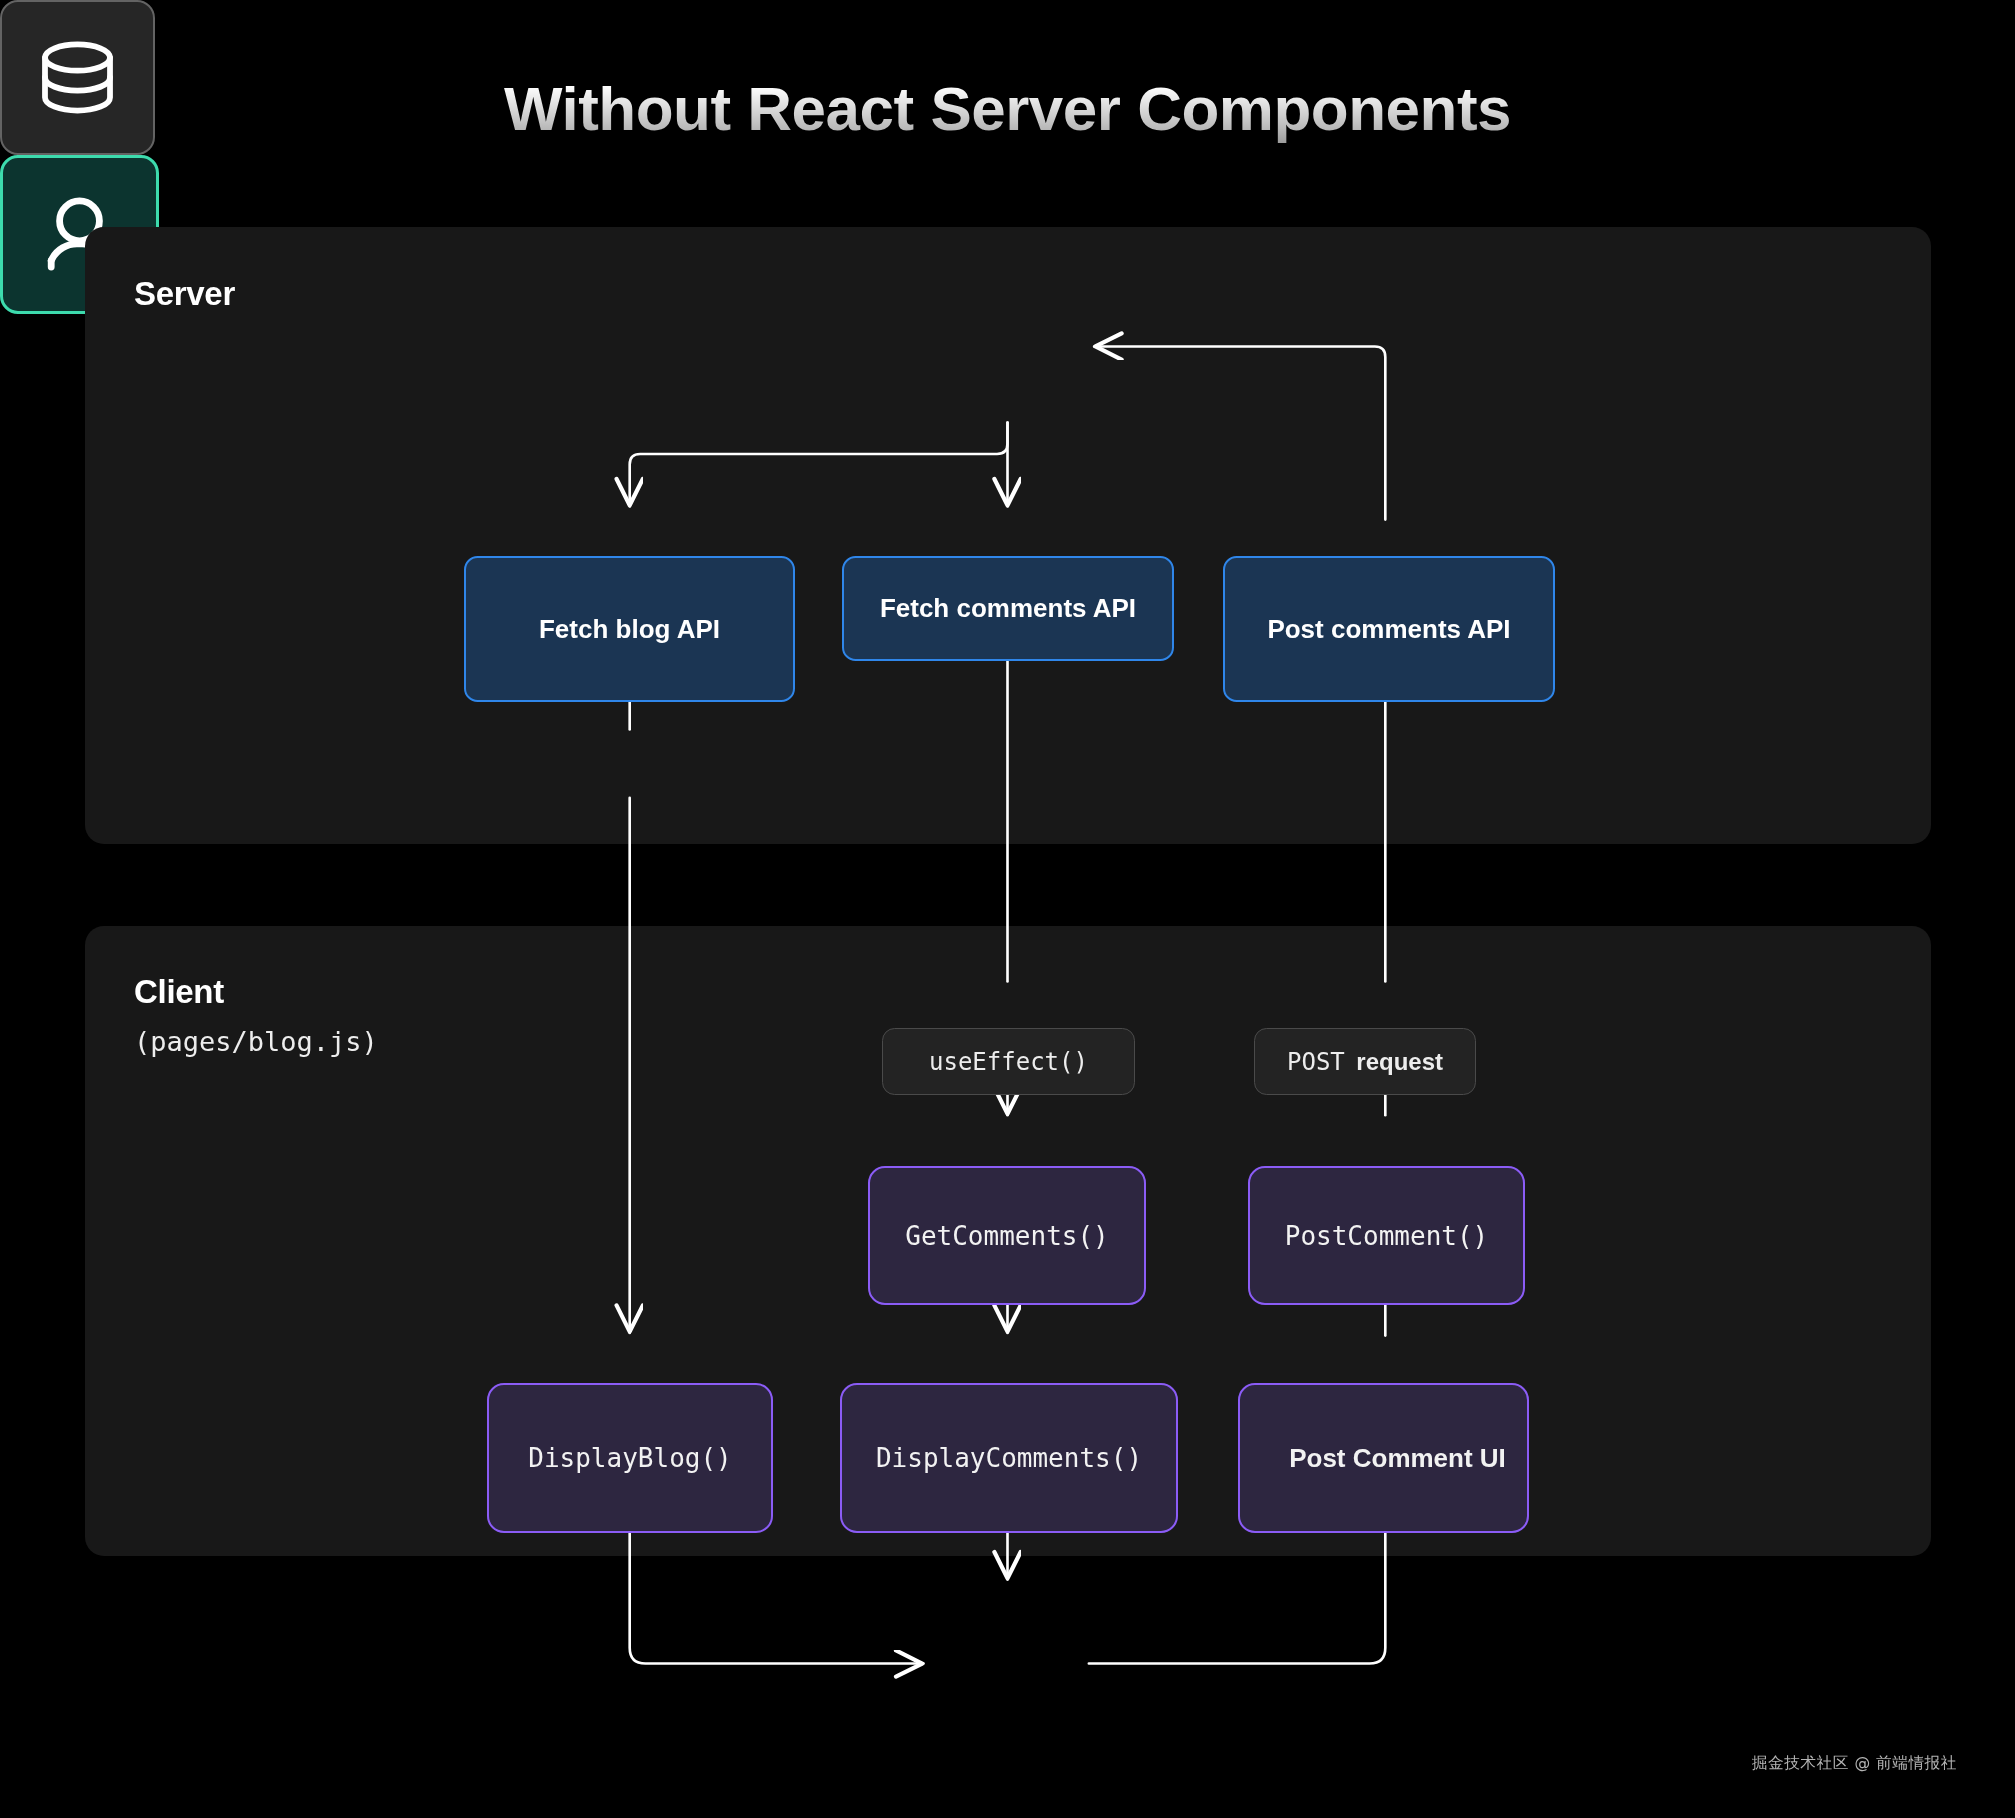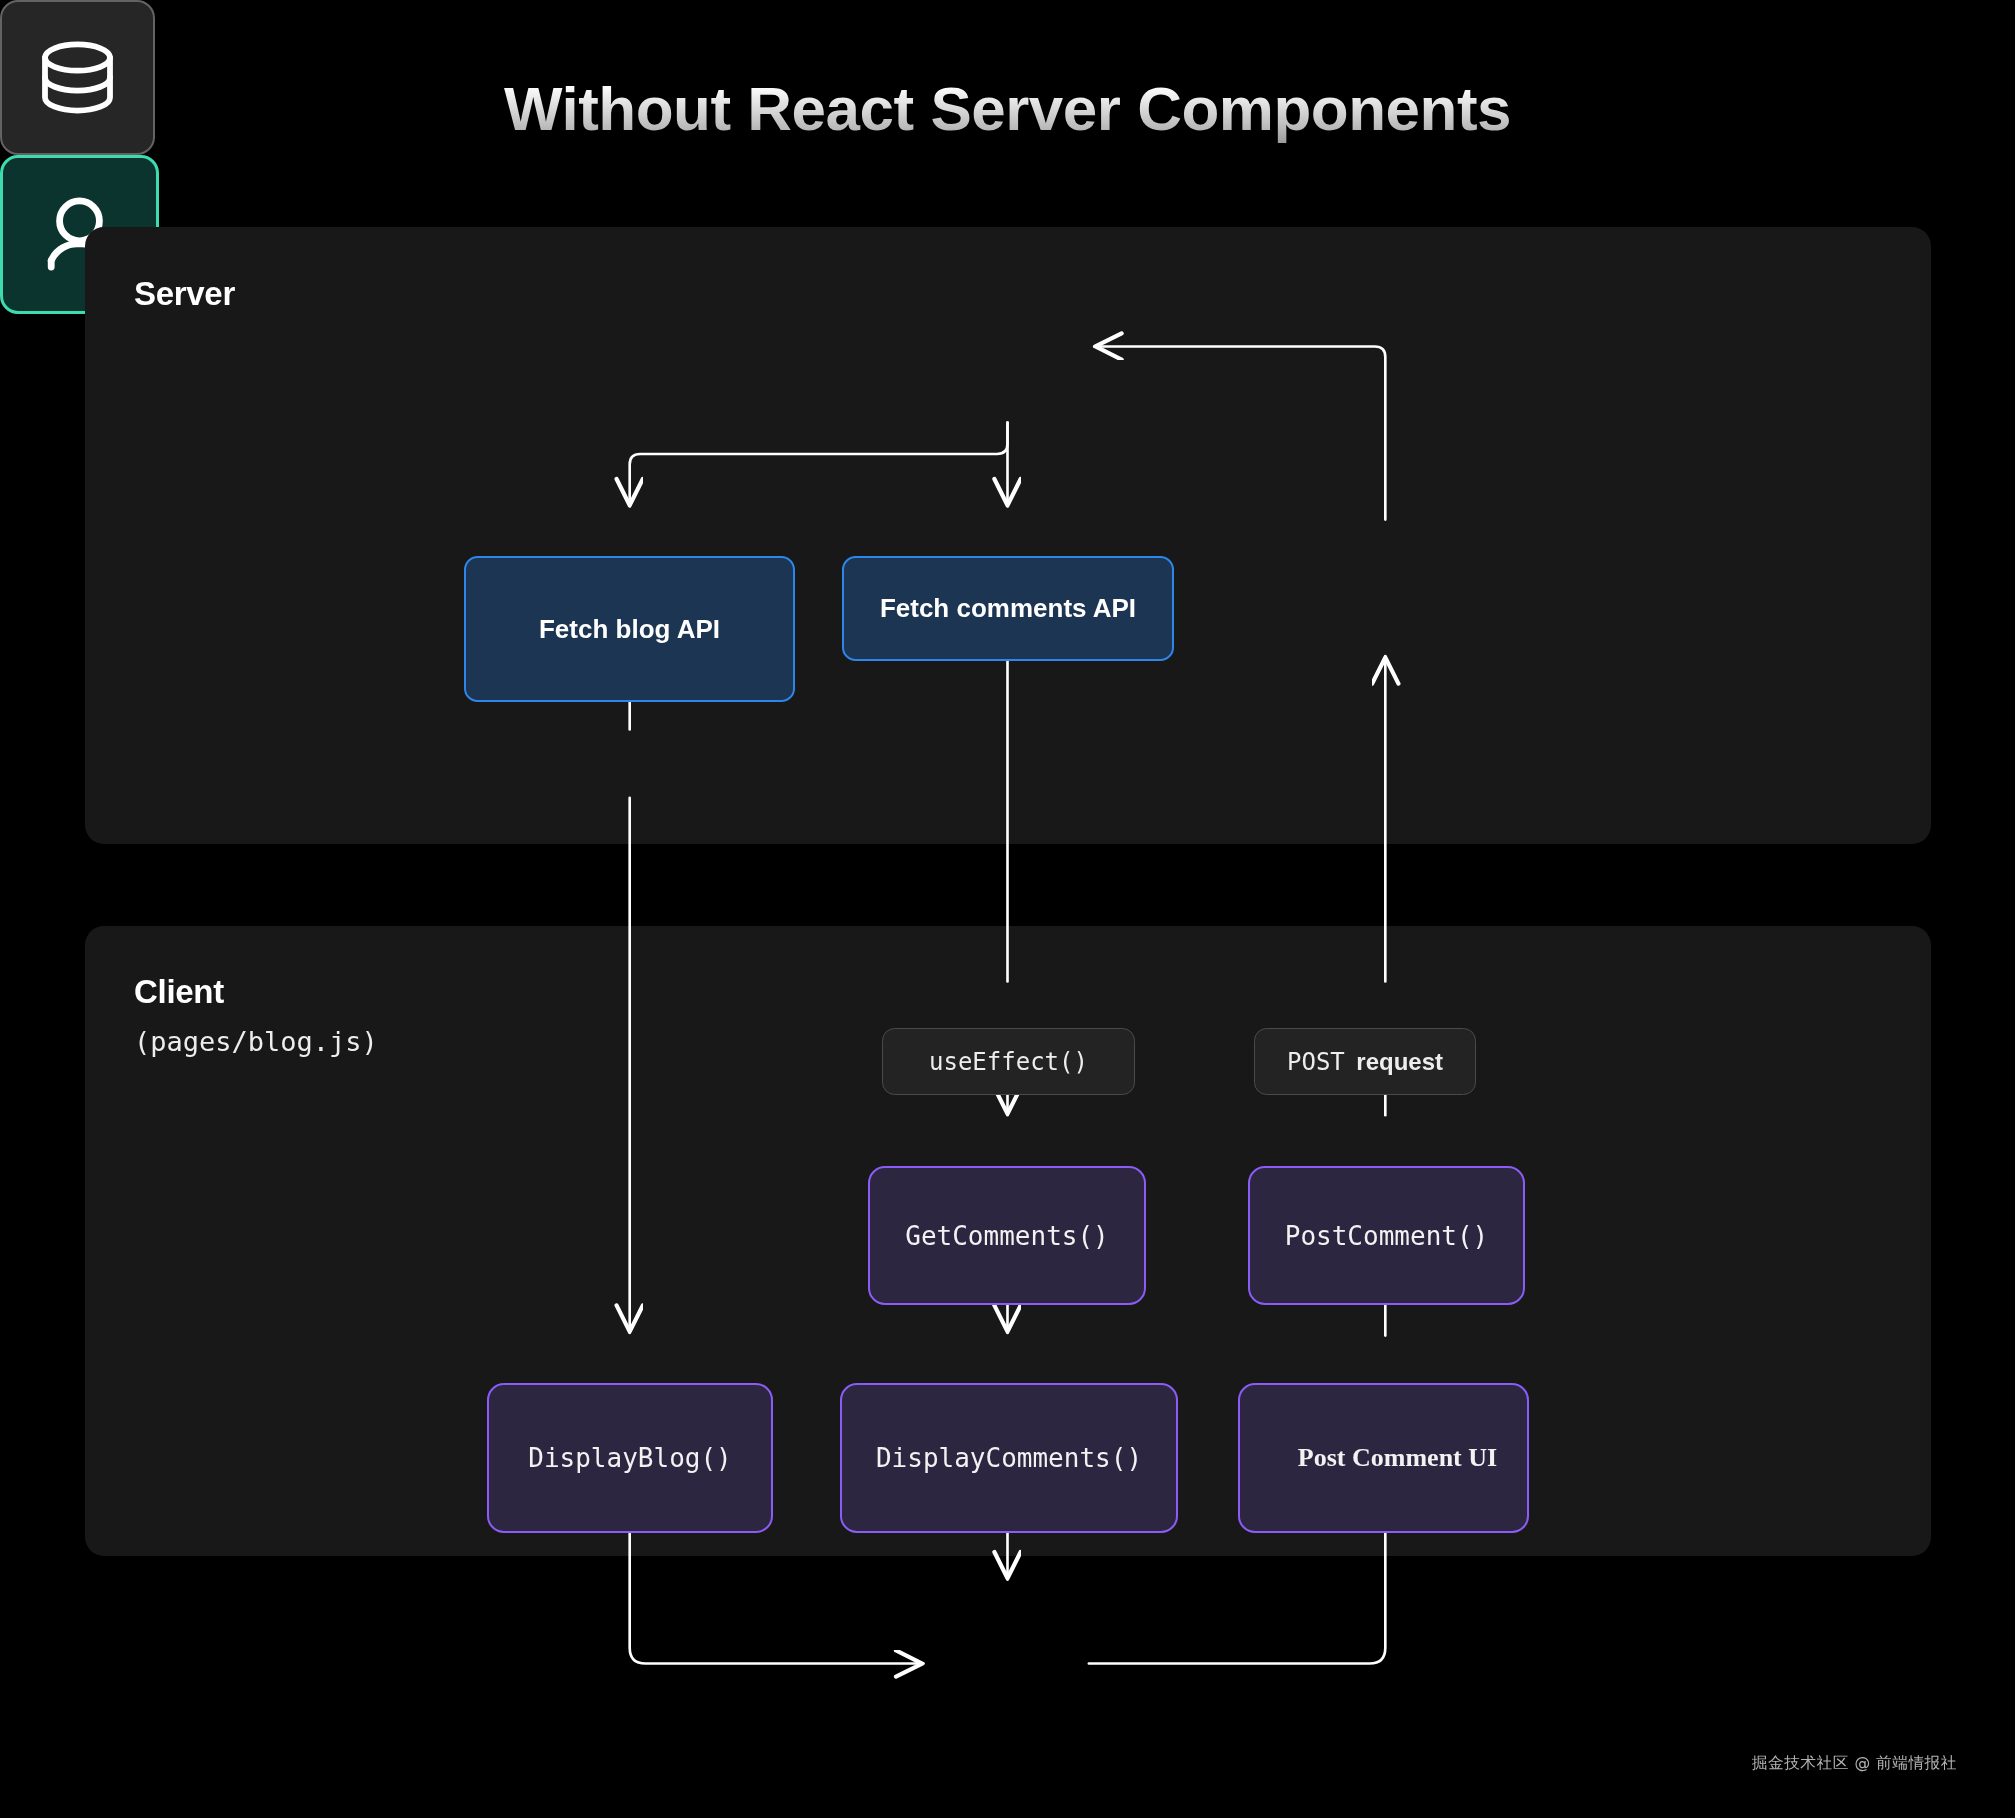--- a/index.html
+++ b/index.html
@@ -26,21 +26,21 @@
     position:absolute;color:#ededed;font-family:"DejaVu Sans Mono",monospace;
     font-size:27px;letter-spacing:0px;
   }
 
   
   .node{position:absolute;display:flex;align-items:center;justify-content:center;text-align:center;box-sizing:border-box;margin-top:48px;}
   .node-blue{background:#1b3553;border:2.6px solid #2f86ea;border-radius:13.6px;
     color:#fff;font-weight:bold;font-size:26px;font-family:"Liberation Sans",sans-serif;}
   .node-purple{background:#2d2640;border:2.6px solid #8b5cf6;border-radius:17px;
     color:#f2f2f2;font-size:26px;font-family:"DejaVu Sans Mono",monospace;}
-  .node-purple.bold-sans{font-family:Liberation Serif, serif;font-weight:bold;padding-left:28px;}
+  .node-purple.bold-sans{font-family:Liberation Sans, sans-serif;font-weight:bold;padding-left:28px;}
   .pill{background:#232323;border:1.6px solid #4a4a4a;border-radius:12.6px;
     color:#ededed;font-size:24px;font-family:"DejaVu Sans Mono",monospace;}
   .pill .sans-bold{font-family:"Liberation Sans",sans-serif;font-weight:bold;}
   .icon-box{background:#262626;border:2.1px solid #636363;border-radius:18px;}
   .icon-box.user{background:#0c342f;border:3.1px solid #3ddbad;}
 
   
   #edges{position:absolute;left:0;top:0;width:2015px;height:1819px;pointer-events:none;}
 
   
@@ -107,20 +107,23 @@
   </div>
 
   <div class="node node-blue" style="left:464px;top:508px;width:331px;height:146px;">
     <span>Fetch blog API</span>
   </div>
 
   <div class="node node-blue" style="left:842px;top:508px;width:332px;height:105px;">
     <span>Fetch  comments API</span>
   </div>
 
+  <div class="node node-blue" style="left:1223px;top:508px;width:332px;height:146px;">
+    <span>Post comments API</span>
+  </div>
 
 
   <div class="node pill" style="left:882px;top:980px;width:253px;height:67px;">
     <span>useEffect()</span>
   </div>
 
   <div class="node pill" style="left:1254px;top:980px;width:222px;height:67px;text-align:center;">
     <span>POST</span>
     <span style="display:inline-block;width:11.5px;"></span>
     <span class="sans-bold">request</span>

